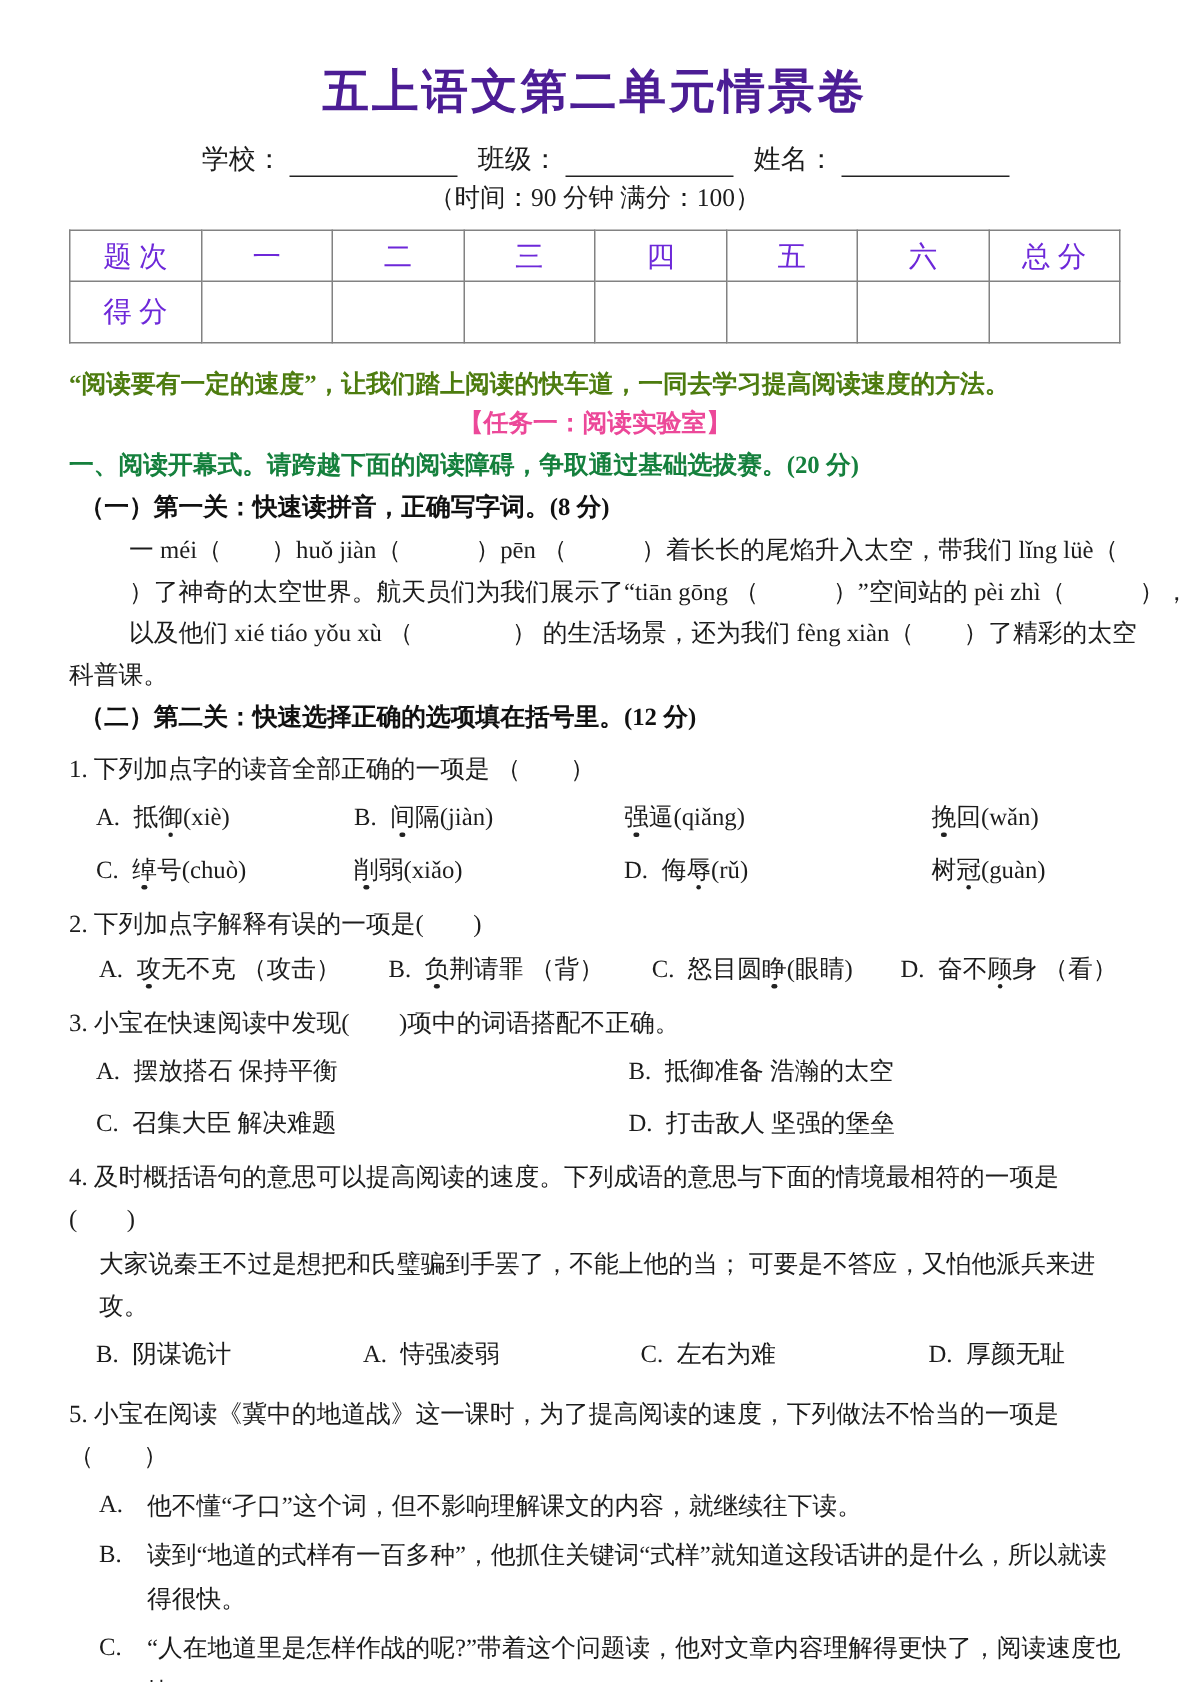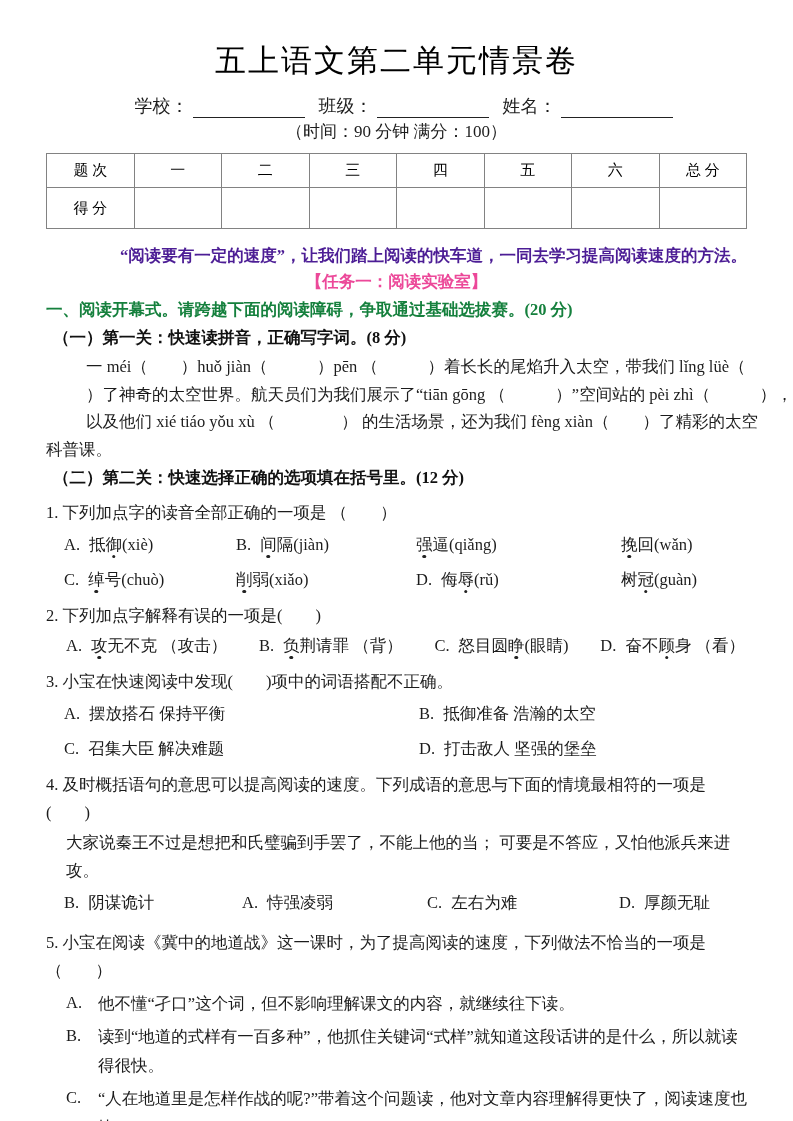--- a/index.html
+++ b/index.html
@@ -5,36 +5,36 @@
   html,body{margin:0;padding:0;background:#ffffff;}
   body{
     width:793px;min-height:1121px;box-sizing:border-box;
     font-family:"Liberation Serif","DejaVu Serif",serif;
     color:#1c1c1c;
   }
   .page{padding:34px 46px 30px 46px;box-sizing:border-box;}
 
   
   .title{
-    text-align:center;font-size:31px;font-weight:400;letter-spacing:2px;
-    color:#000000;margin:6px 0 12px 0;
+    text-align:center;font-size:31px;font-weight:700;letter-spacing:2px;
+    color:#4c1d95;margin:6px 0 12px 0;
   }
   .fields{display:flex;justify-content:center;align-items:flex-end;font-size:18px;margin:4px 0 2px 0;}
   .flabel{margin-left:14px;}
   .blank{display:inline-block;width:112px;height:19px;border-bottom:1.6px solid #222;margin-left:4px;}
   .timeline{text-align:center;font-size:17px;margin:2px 0 10px 0;}
 
   
-  table.score{width:100%;border-collapse:collapse;table-layout:fixed;font-size:15px;color:#000000;}
+  table.score{width:100%;border-collapse:collapse;table-layout:fixed;font-size:19px;color:#6d28d9;}
   table.score td{border:1px solid #828282;text-align:center;padding:0;}
   tr.thead td{height:33px;}
   tr.trow td{height:40px;}
 
   
-  .red-line{color:#4c1d95;font-weight:bold;font-size:16.5px;margin:15px 0 0 0;line-height:24px;text-align:right;}
+  .red-line{color:#4d7c0f;font-weight:bold;font-size:16.5px;margin:15px 0 0 0;line-height:24px;}
   .task-line{color:#ec4899;font-weight:bold;font-size:16.5px;text-align:center;margin:2px 0 0 0;line-height:24px;}
   .sect-line{color:#15803d;font-weight:bold;font-size:16.5px;margin:3px 0 0 0;line-height:26px;}
   .part-line{font-weight:bold;font-size:16.5px;margin:2px 0 2px 7px;line-height:26px;color:#111;}
 
   
   .pinyin{font-size:16.5px;line-height:27.5px;}
   .pline{white-space:nowrap;font-family:Liberation Serif, serif;}
   .pline.ind{margin-left:40px;}
 
   

